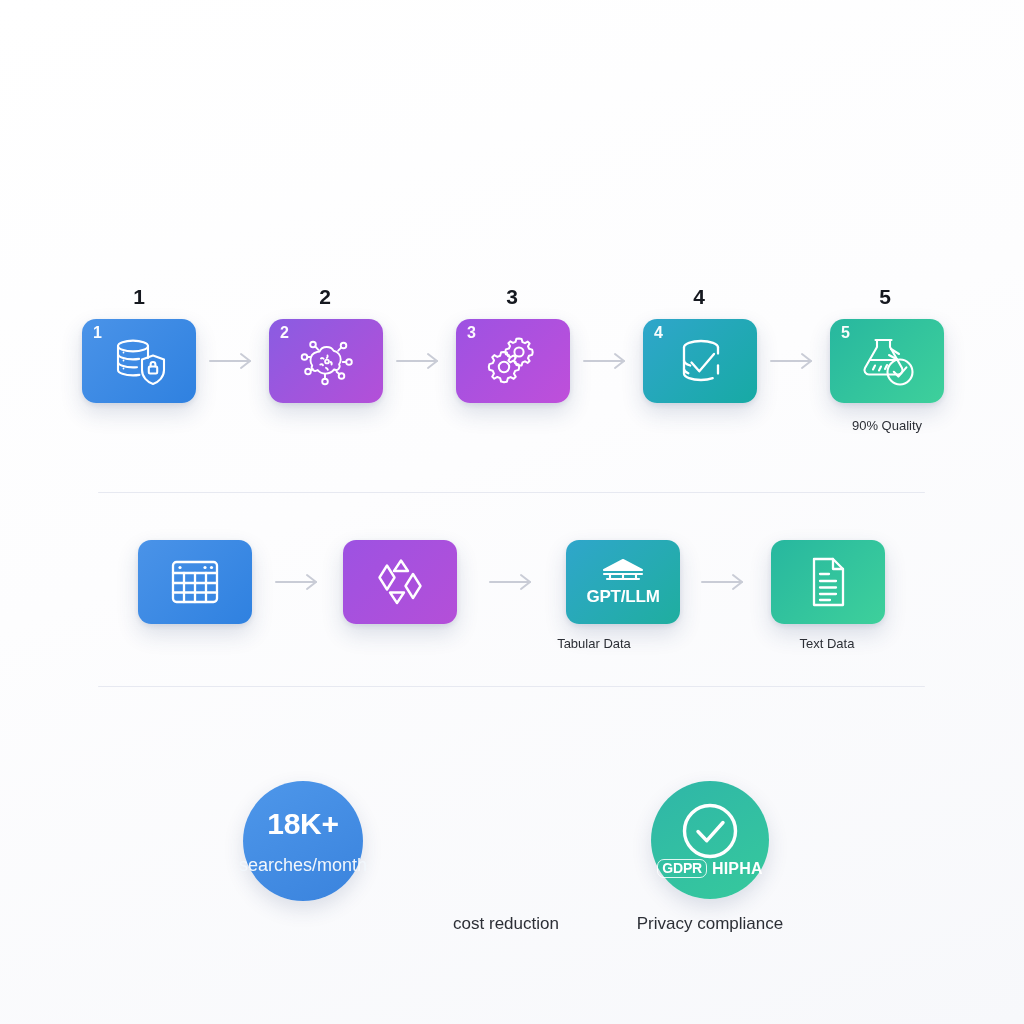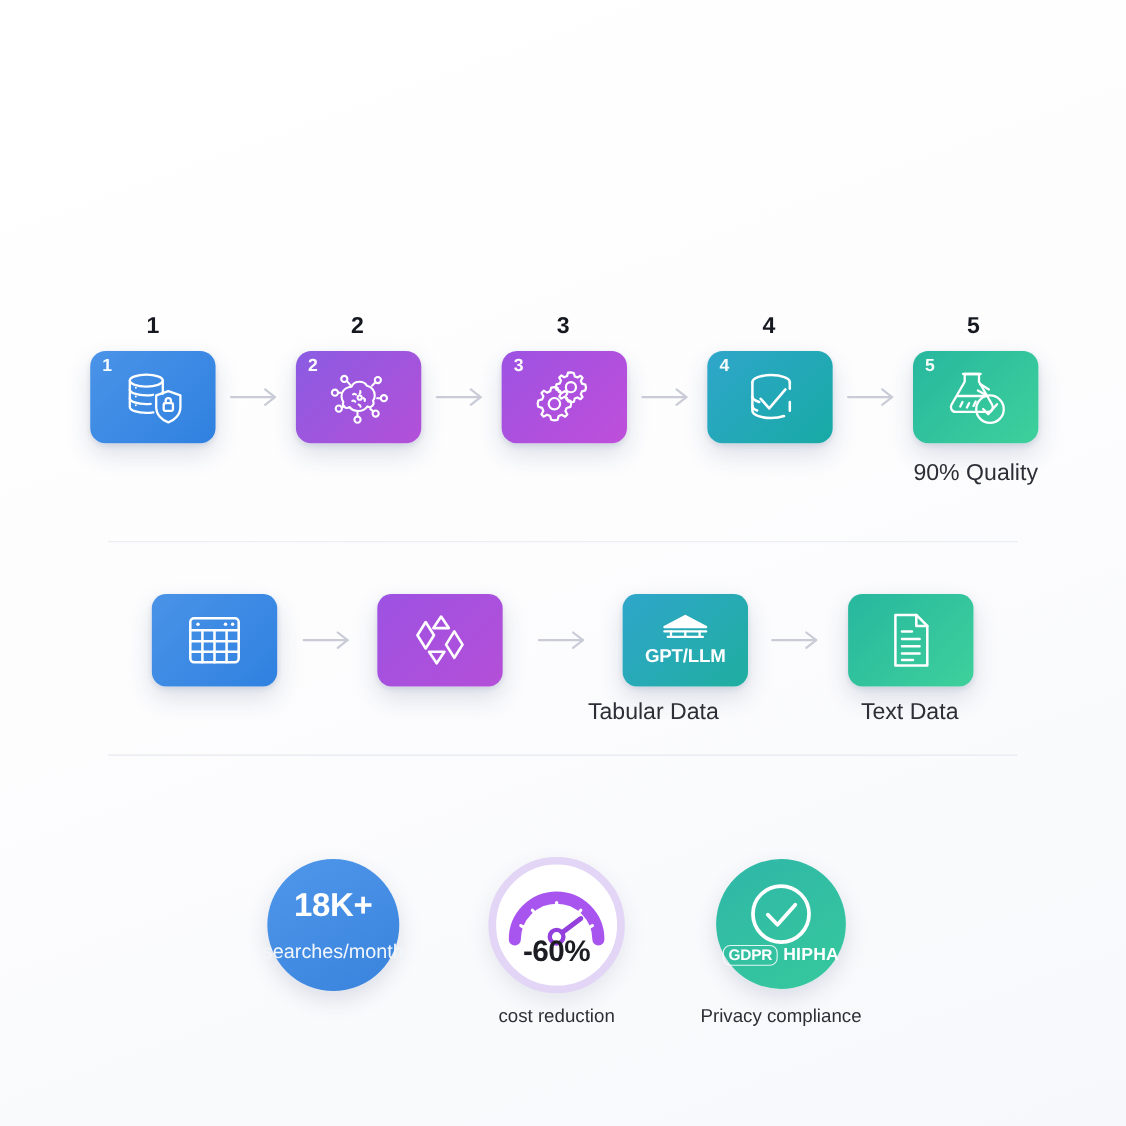--- a/index.html
+++ b/index.html
@@ -53,21 +53,21 @@
     font-size: 21px;
     font-weight: bold;
     text-align: center;
     width: 60px;
     line-height: 1;
   }
 
   .caption {
     position: absolute;
     color: #2c2f36;
-    font-size: 21px;
+    font-size: 13px;
     text-align: center;
     line-height: 1;
     white-space: nowrap;
   }
 
   .arrow { position: absolute; }
 
   .divider {
     position: absolute;
     height: 1.4px;
@@ -368,37 +368,20 @@
   <div class="caption" style="left:727px; top:637px; width:200px;">Text Data</div>
 
   <div class="divider" style="left:98px; top:686px; width:827px;"></div>
 
   <div class="metric-circle" style="left:243px; top:781px; width:120px; height:120px;
         background:linear-gradient(150deg,#4e97ea,#3a83dd);">
     <span class="big">18K+</span>
     <span class="small">searches/month</span>
   </div>
 
-  <div class="gauge-wrap" style="left:444px; top:779px;">
-    <span style="position:absolute; top:18px; left:0; right:0; display:flex; justify-content:center;">
-      <svg width="92" height="56" viewBox="0 0 92 56" fill="none">
-        <path d="M8 50a38 38 0 0176 0" stroke="#a855f0" stroke-width="11" stroke-linecap="round"></path>
-        <g stroke="#ffffff" stroke-width="3" stroke-linecap="round">
-          <path d="M13.5 37.5l4.6 2.6"></path>
-          <path d="M24 23.5l3.4 3.9"></path>
-          <path d="M46 16.5v5.2"></path>
-          <path d="M68 23.5l-3.4 3.9"></path>
-          <path d="M78.5 37.5l-4.6 2.6"></path>
-        </g>
-        <path d="M46 47.5L68 31" stroke="#9340dc" stroke-width="4.5" stroke-linecap="round"></path>
-        <circle cx="46" cy="47.5" r="6.2" fill="#ffffff" stroke="#9340dc" stroke-width="4"></circle>
-      </svg>
-    </span>
-    <span class="gauge-value">-60%</span>
-  </div>
 
   <div class="metric-circle" style="left:651px; top:781px; width:118px; height:118px;
         background:linear-gradient(150deg,#2fb6a8,#36c99c);">
     <span style="margin-top:-14px;">
       <svg width="62" height="62" viewBox="0 0 62 62" fill="none" stroke="#ffffff" stroke-width="3.4" stroke-linecap="round" stroke-linejoin="round">
         <circle cx="31" cy="31" r="25.5"></circle>
         <path d="M19 31.5l8.8 9.2L44 22.5"></path>
       </svg>
     </span>
     <span class="compliance-text">

